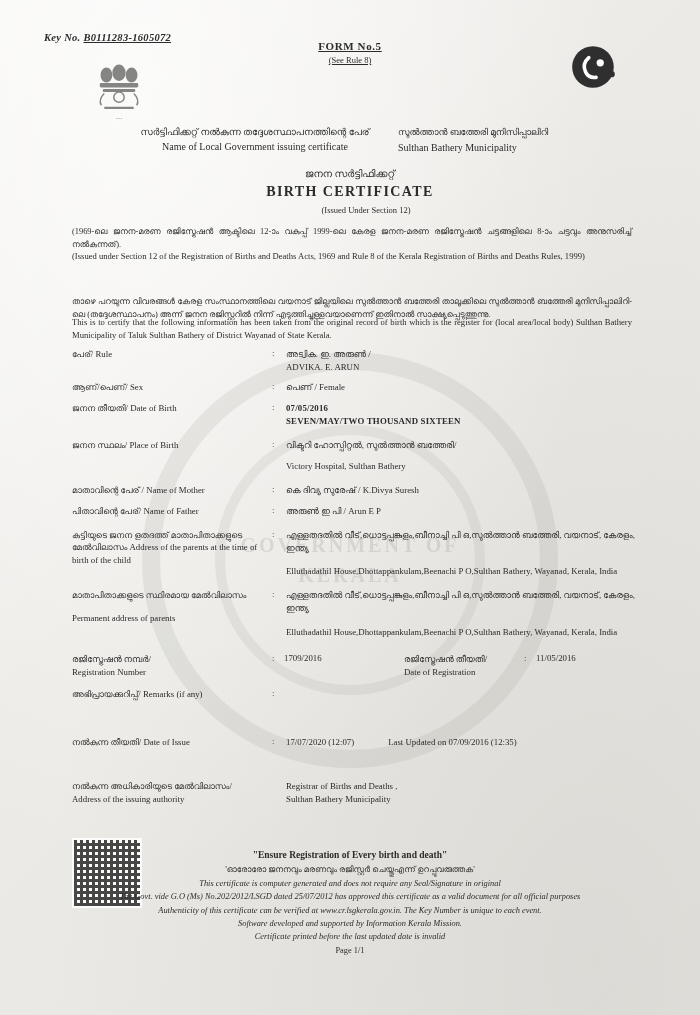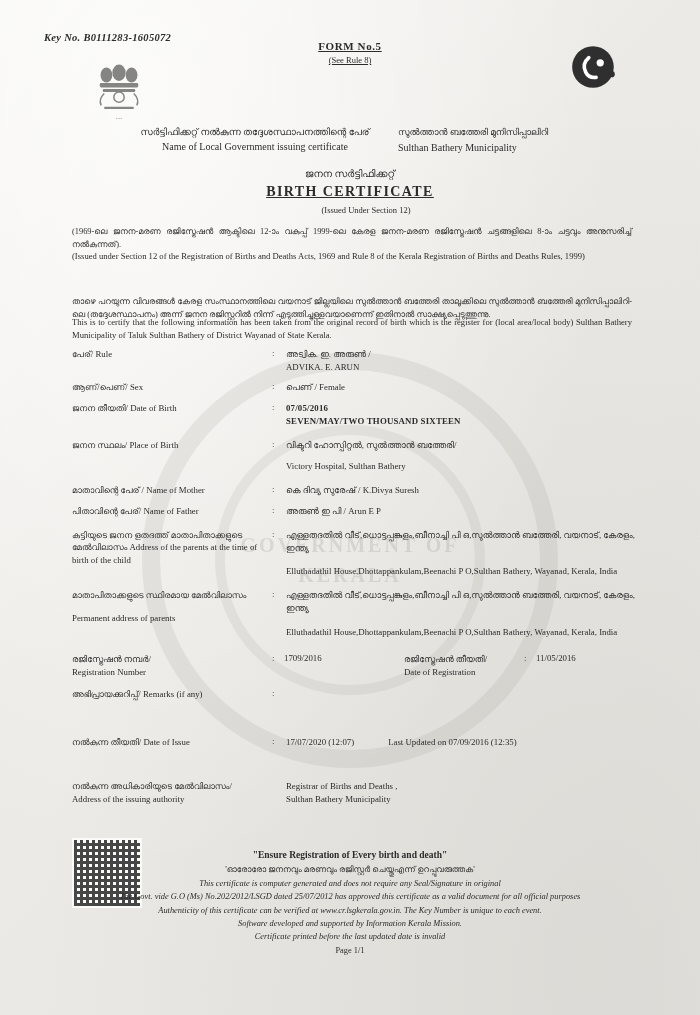--- a/index.html
+++ b/index.html
@@ -67,21 +67,21 @@
 
   .keyno {
     position: absolute;
     left: 44px;
     top: 32px;
     font-size: 10.5px;
     font-weight: bold;
     font-style: italic;
     letter-spacing: 0.3px;
   }
-  .keyno .kv { font-style: italic; }
+  .keyno .kv { font-style: italic; text-decoration: underline; }
 
   .formno {
     position: absolute;
     left: 0; right: 0;
     top: 40px;
     text-align: center;
     font-size: 11px;
     font-weight: bold;
     letter-spacing: 0.6px;
     text-decoration: underline;
@@ -135,21 +135,20 @@
     left: 0; right: 0;
     top: 168px;
     text-align: center;
   }
   .titleblock .ml { font-size: 10px; }
   .titleblock .en {
     font-size: 14px;
     font-weight: bold;
     letter-spacing: 1.4px;
     margin-top: 4px;
-    text-decoration: underline;
   }
   .titleblock .sub {
     font-size: 8.5px;
     margin-top: 5px;
     padding-left: 32px;
   }
 
   .para {
     position: absolute;
     left: 72px;

